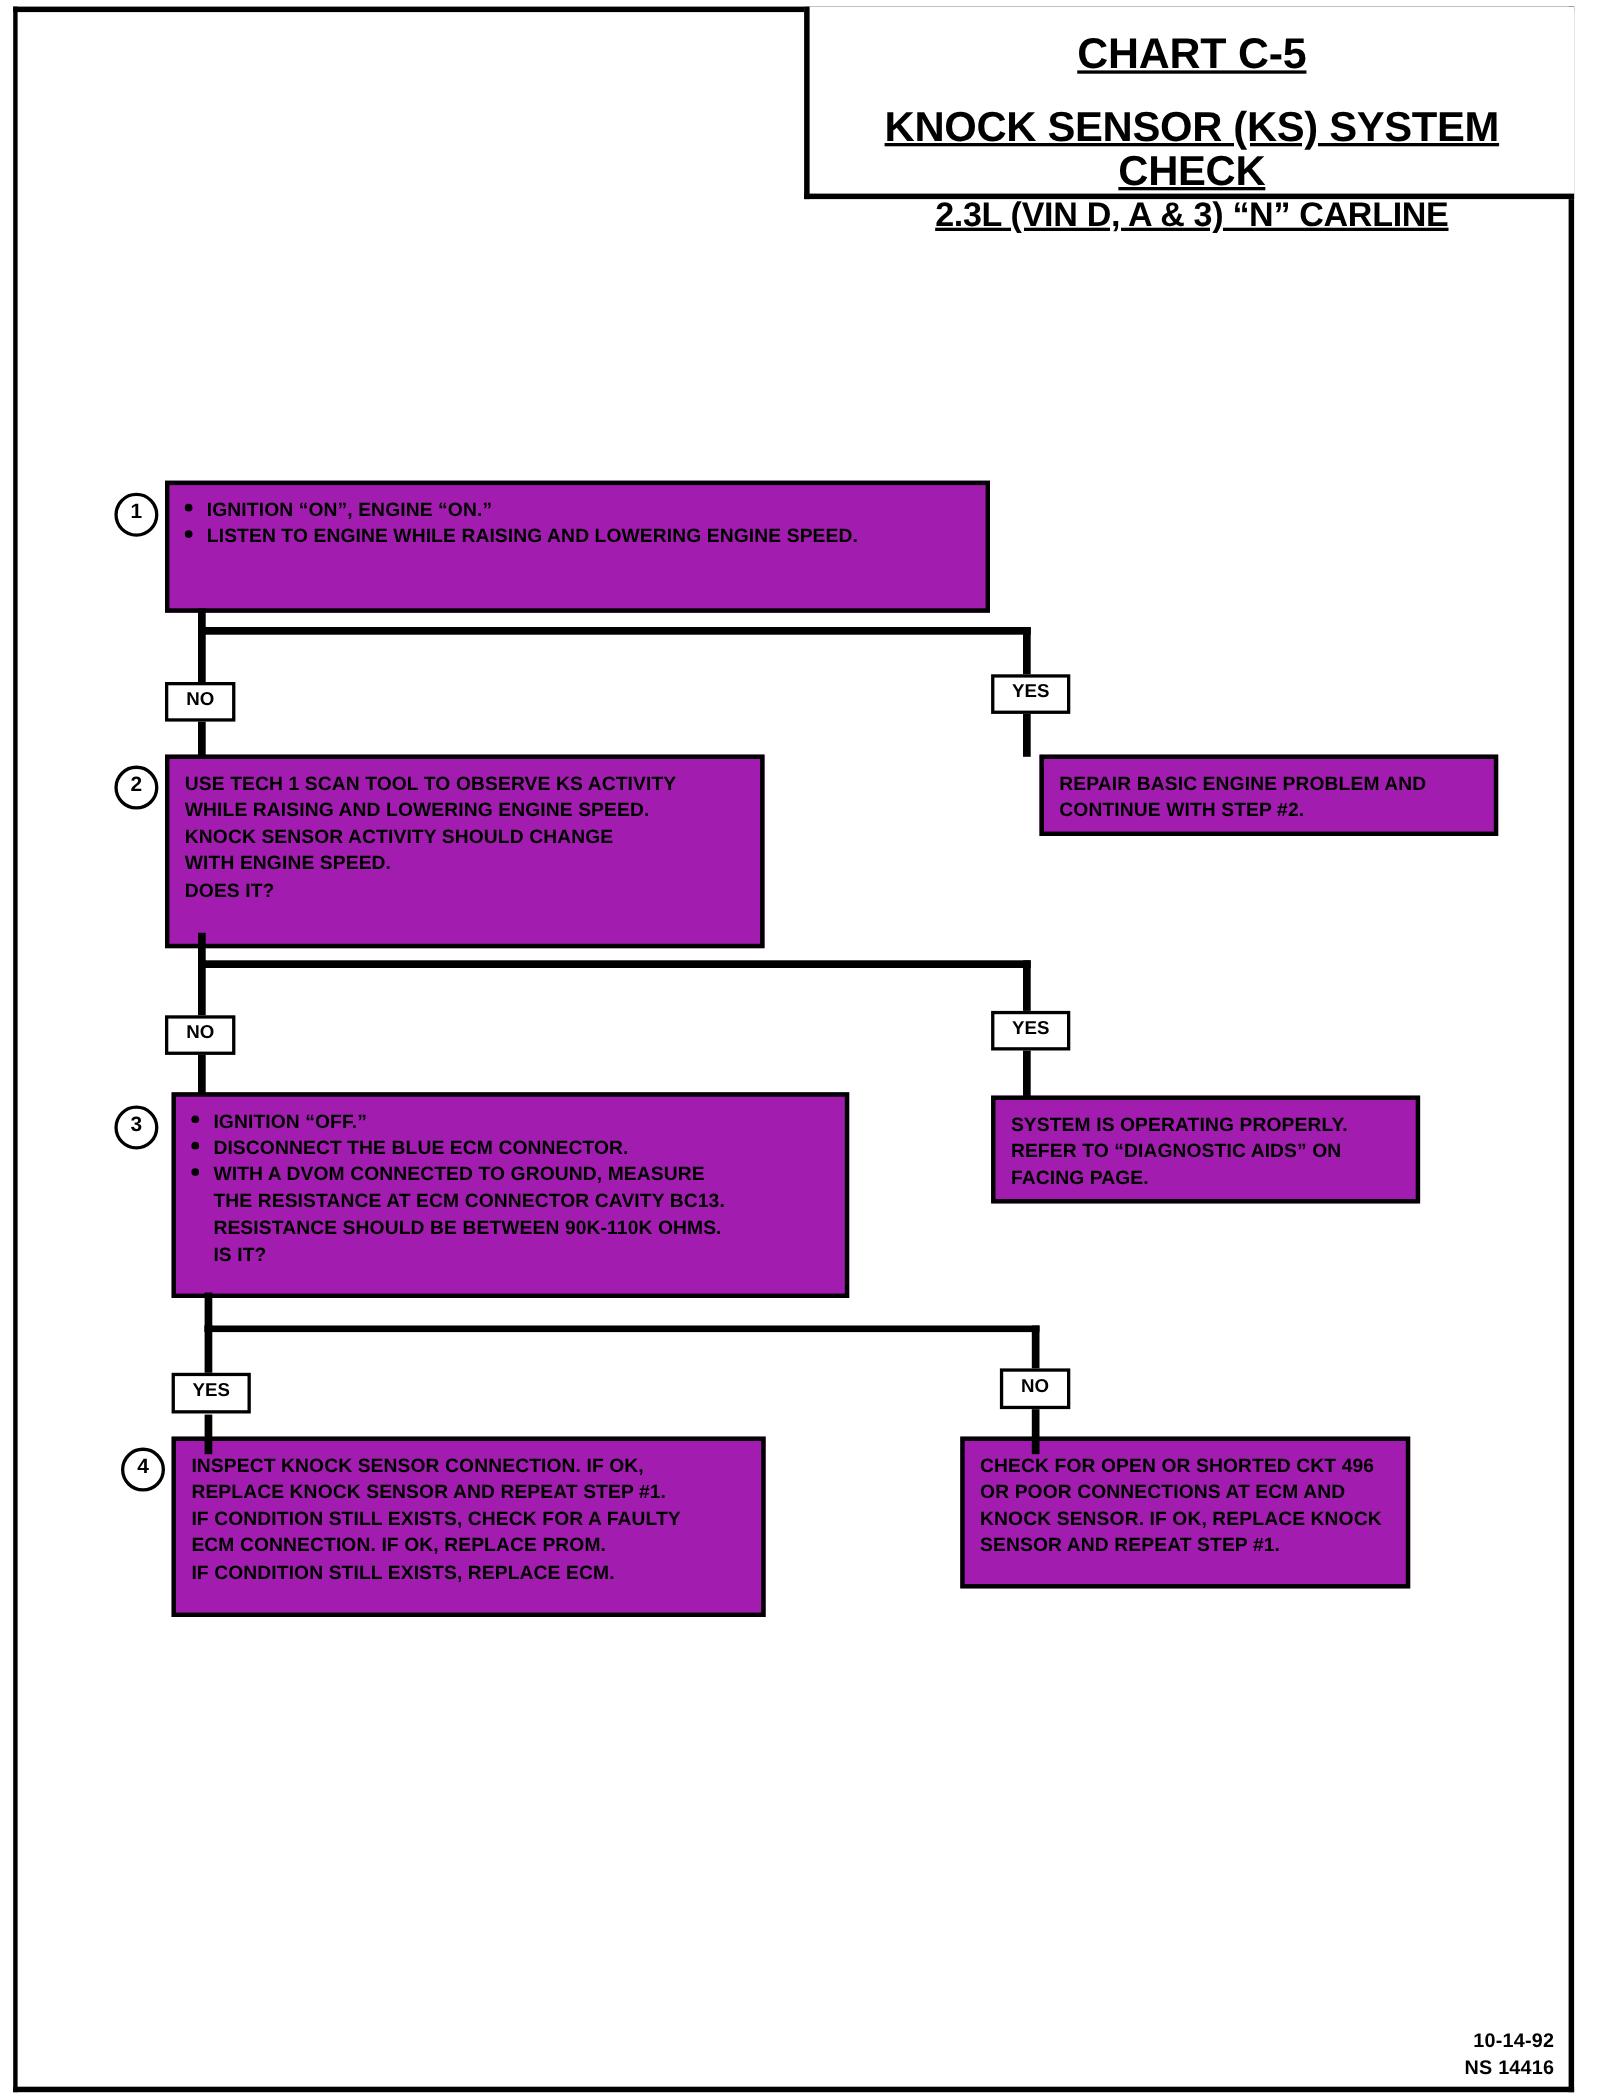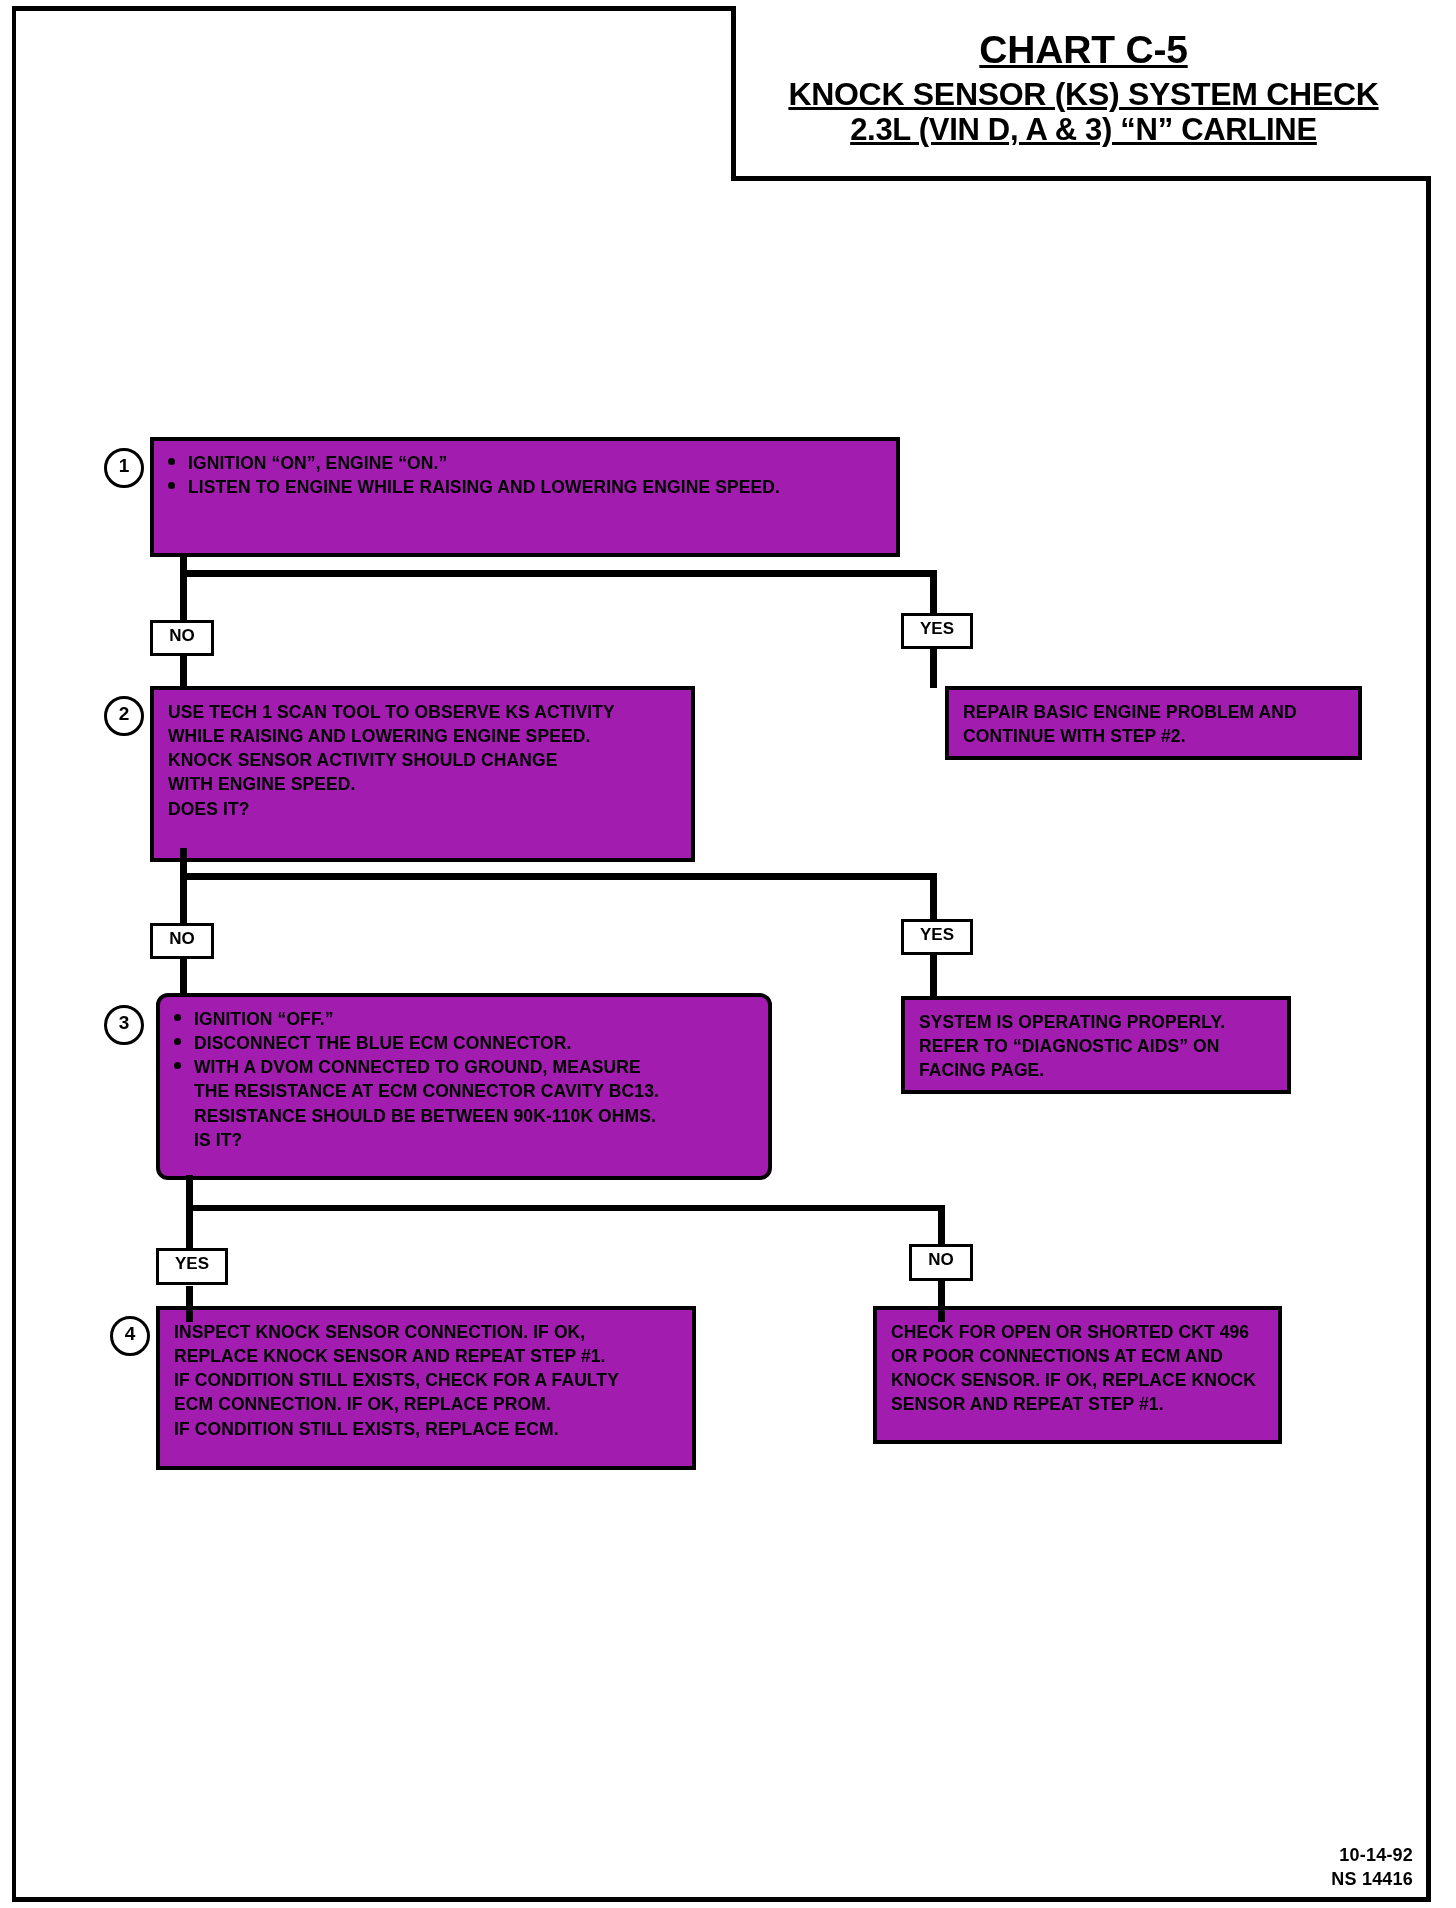--- a/index.html
+++ b/index.html
@@ -27,21 +27,21 @@
     border-bottom:5px solid #000;
     background:#fff;
     text-align:center;
     text-decoration:underline;
   }
   #chart-number{
     font-size:39px;font-weight:bold;letter-spacing:-0.2px;
     margin-top:24px;line-height:1.0;
   }
   #chart-title-1{
-    font-size:32px;font-weight:bold;margin-top:9px;line-height:1.05;
+    font-size:38px;font-weight:bold;margin-top:28px;line-height:1.05;
     letter-spacing:-0.3px;
   }
   #chart-title-2{
     font-size:31px;font-weight:bold;margin-top:2px;line-height:1.05;
     letter-spacing:-0.3px;
   }
 
   
   .fbox{
     position:absolute;box-sizing:border-box;
@@ -161,21 +161,21 @@
     </div>
     <div class="bullet-row">
       <span class="line">REFER TO  “DIAGNOSTIC AIDS” ON</span>
     </div>
     <div class="bullet-row">
       <span class="line">FACING PAGE.</span>
     </div>
   </div>
 
   <div class="step-circle" style="left:104px;top:1005px;">3</div>
-  <div class="fbox" style="left:156px;top:993px;width:616px;height:187px;border-radius:12px;">
+  <div class="fbox" style="left:156px;top:993px;width:616px;height:187px;">
     <div class="bullet-row">
       <span class="bullet"></span>
       <span class="line">IGNITION “OFF.”</span>
     </div>
     <div class="bullet-row">
       <span class="bullet"></span>
       <span class="line">DISCONNECT THE BLUE ECM CONNECTOR.</span>
     </div>
     <div class="bullet-row">
       <span class="bullet"></span>

